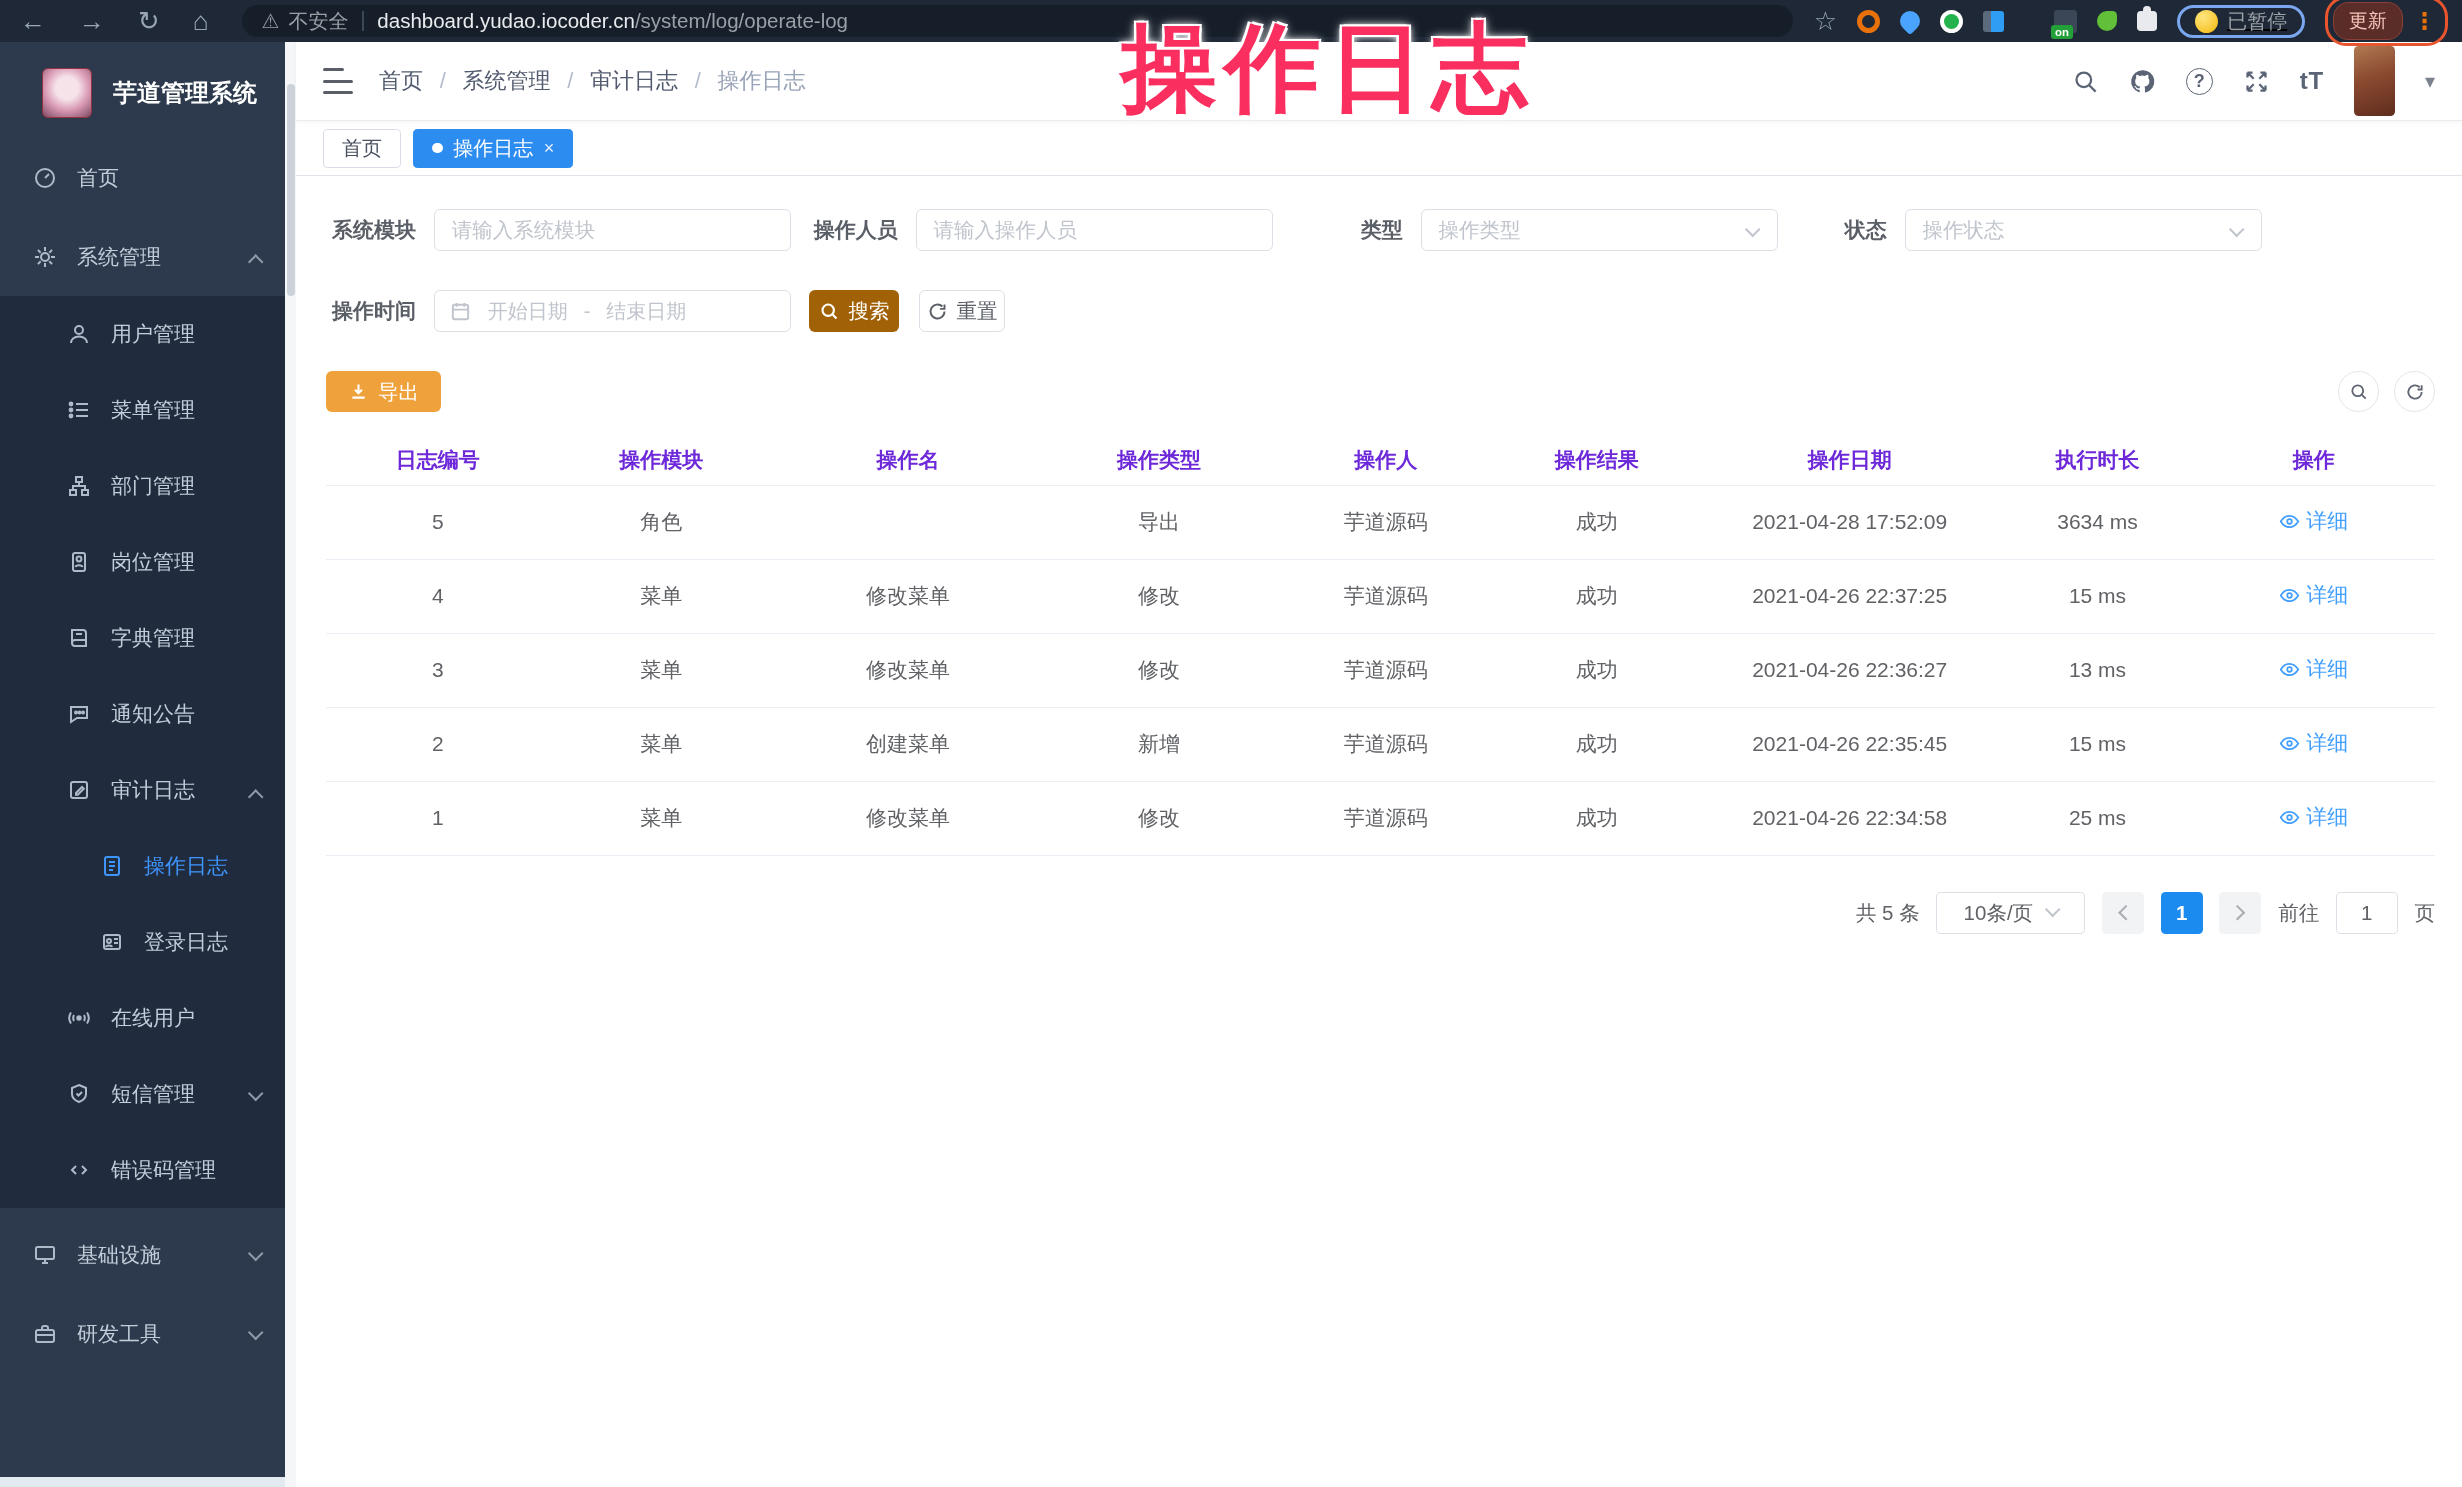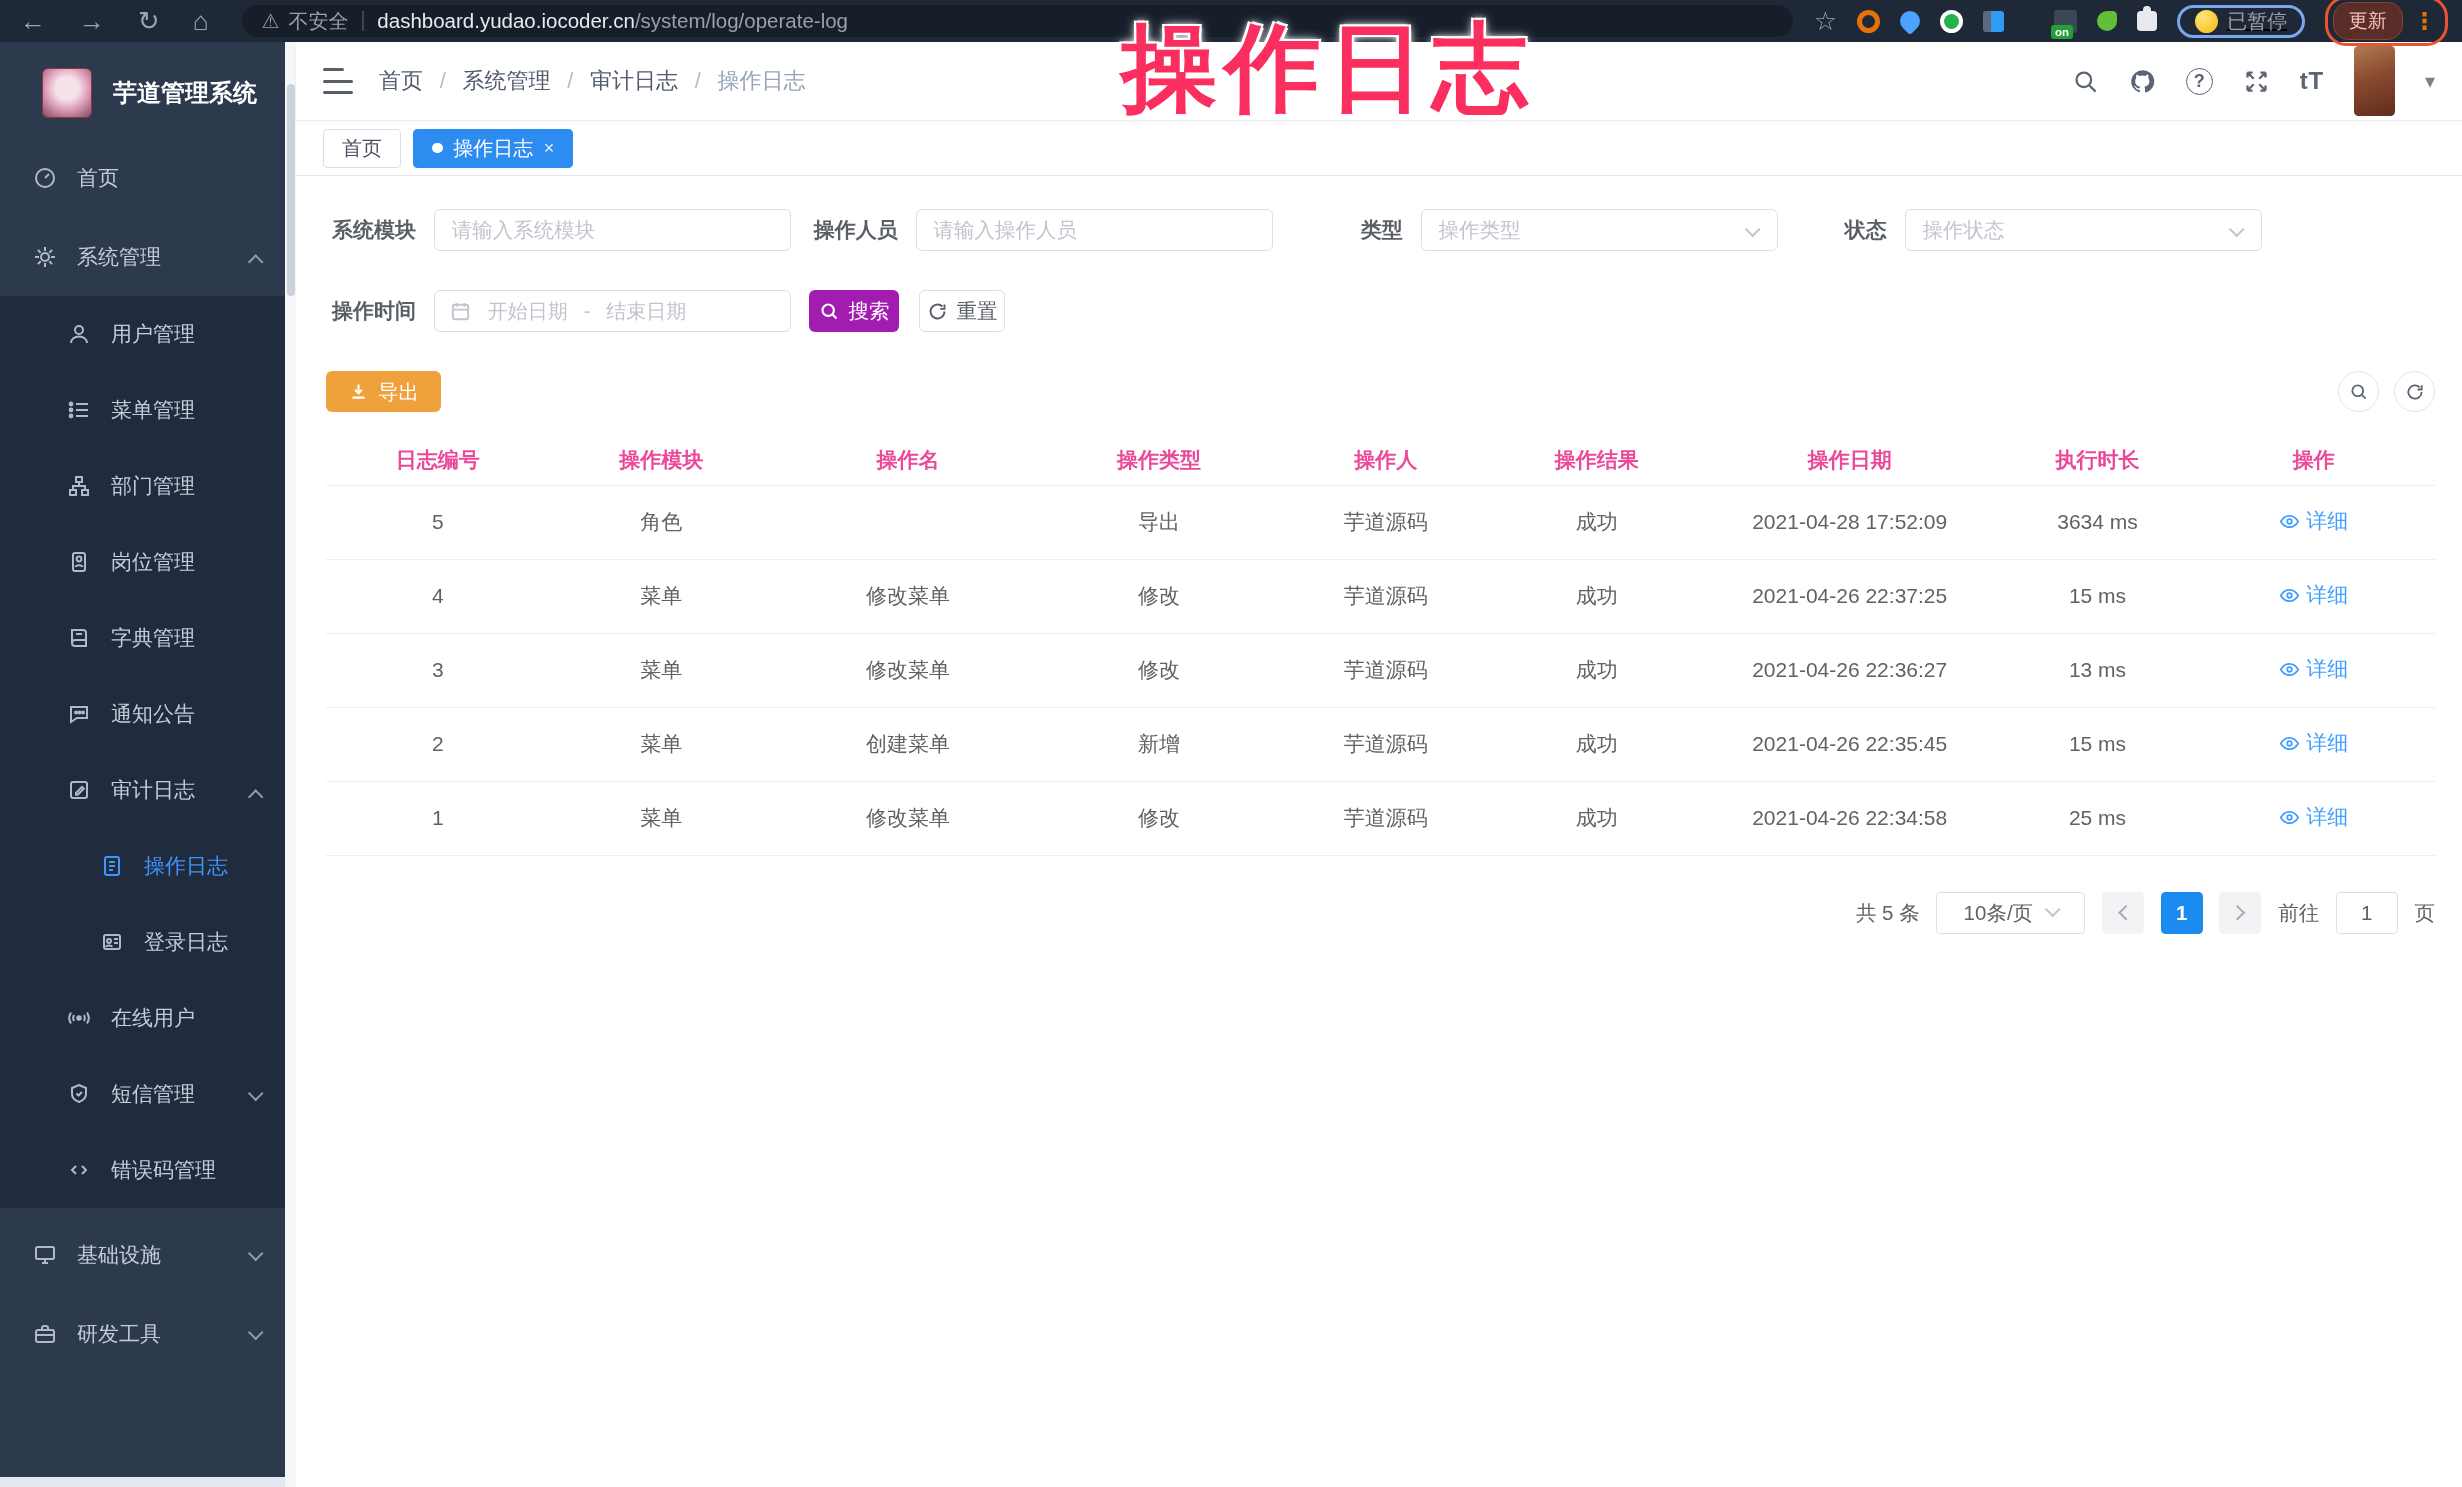--- a/index.html
+++ b/index.html
@@ -93,31 +93,31 @@
   .fselect { width:357px; height:42px; border:0.8px solid #dcdfe6; border-radius:6px; padding:0 16.7px; display:flex; align-items:center; background:#fff; position:relative;}
   .fselect .ph { color:#c0c4cc; font-size:20.5px; }
   .fselect .chev { position:absolute; right:18px; top:13.7px; transform:rotate(45deg); border-color:#c0c4cc; }
   .daterange { width:357px; height:42px; border:0.8px solid #dcdfe6; border-radius:6px; display:flex; align-items:center; padding:0 13.7px; gap:16px; background:#fff;}
   .daterange .cal { width:23px; height:23px; color:#c0c4cc; }
   .daterange .cal svg { width:100%; height:100%; }
   .dph { color:#c0c4cc; font-size:20px; }
   .dsep { color:#c0c4cc; font-size:20px; }
   .btn { height:42px; border-radius:6px; display:inline-flex; align-items:center; justify-content:center; gap:9px; font-size:20.5px; cursor:pointer; border:0.8px solid transparent; }
   .btn svg { width:21px; height:21px; }
-  .btn-search { width:90px; background:#a21caf; color:#fff; margin-left:18px; }
+  .btn-search { width:90px; background:#a16207; color:#fff; margin-left:18px; }
   .btn-reset { width:86px; background:#fff; border-color:#dcdfe6; color:#5a5e66; margin-left:20px; }
   .toolbar { display:flex; align-items:center; margin:0 0 23px 0; }
   .btn-export { width:115px; height:41px; background:#efa23b; color:#fff; }
   .tool-right { margin-left:auto; display:flex; gap:15px; }
   .cbtn { width:41px; height:41px; border-radius:50%; border:0.8px solid #e2e5ea; background:#fff; display:flex; align-items:center; justify-content:center; color:#5f6672; }
   .cbtn svg { width:20px; height:20px; }
 
   
   table.tbl { width:100%; border-collapse:collapse; table-layout:fixed; }
-  .tbl th { font-size:21px; color:#ec4899; font-weight:bold; height:50px; text-align:center; border-bottom:0.8px solid #ebeef5; }
+  .tbl th { font-size:21px; color:#6d28d9; font-weight:bold; height:50px; text-align:center; border-bottom:0.8px solid #ebeef5; }
   .tbl td { font-size:21px; color:#606266; height:74px; text-align:center; border-bottom:0.8px solid #ebeef5; white-space:nowrap; overflow:hidden;}
   .link { color:#409eff; display:inline-flex; align-items:center; gap:6px; cursor:pointer; }
   .link svg { width:21px; height:21px; }
 
   
   .pager { display:flex; align-items:center; justify-content:flex-end; margin-top:36px; gap:16.7px; font-size:20.5px; color:#606266; }
   .psel { width:149px; height:42px; border:0.8px solid #dcdfe6; border-radius:4.6px; display:flex; align-items:center; justify-content:center; gap:13.7px; position:relative; color:#606266;}
   .psel .chev { position:static; transform:rotate(45deg); margin-top:-6px; border-color:#c0c4cc;}
   .pbtn { width:42px; height:42px; border-radius:4.6px; background:#f2f3f5; display:flex; align-items:center; justify-content:center; }
   .pbtn .chev { position:static; border-color:#a8abb2; }

